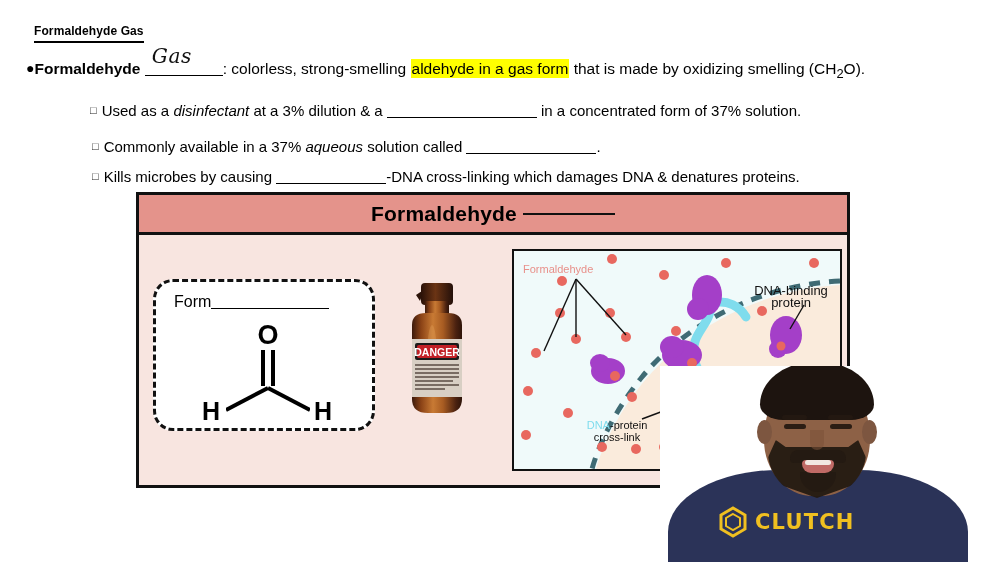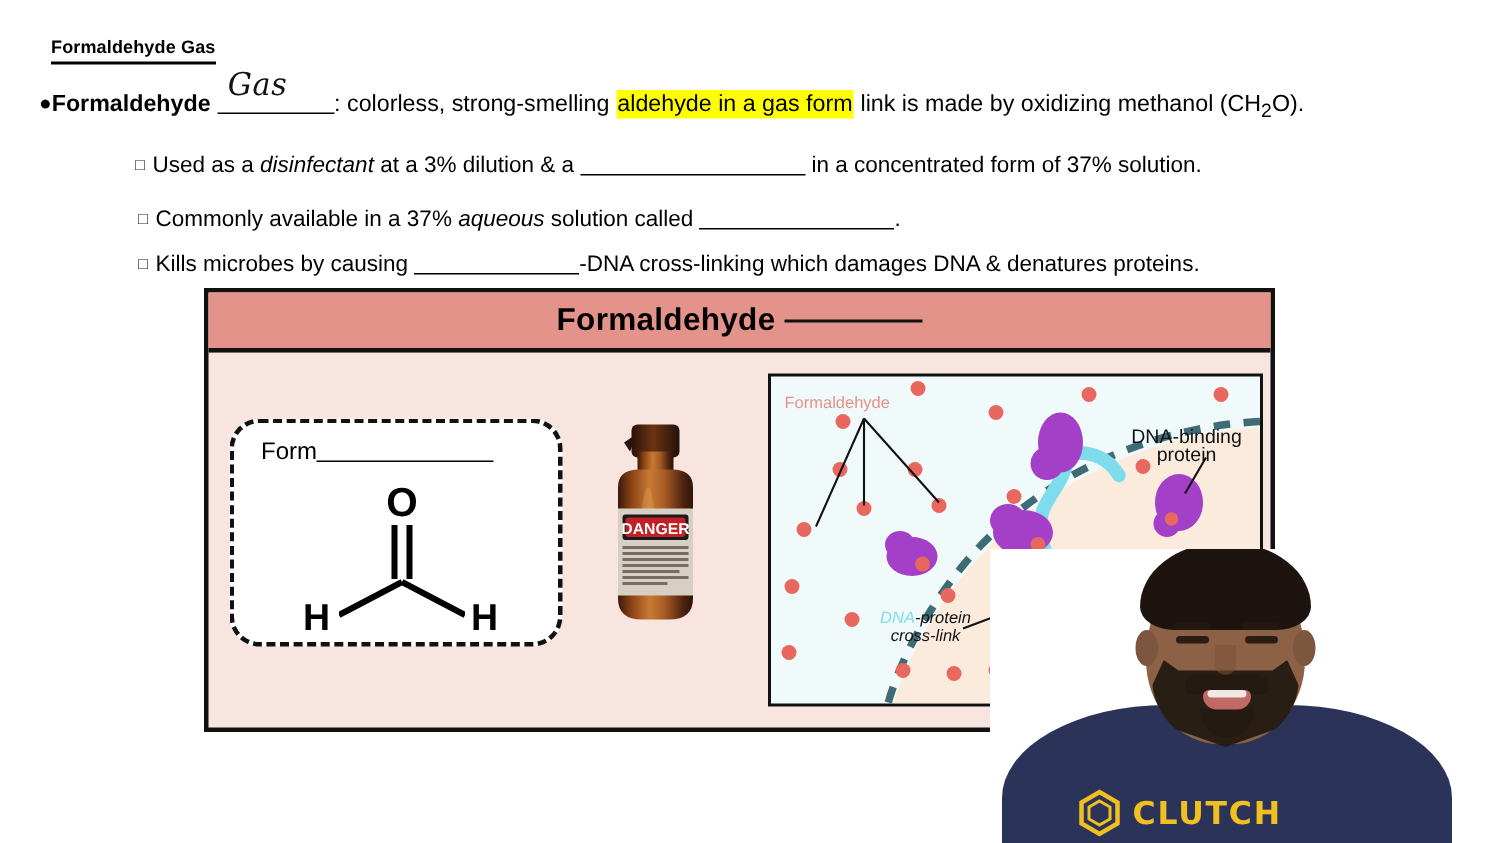--- a/index.html
+++ b/index.html
@@ -65,21 +65,21 @@
   .bottle-wrap{position:absolute;left:255px;top:38px;width:116px;height:168px;}
 
   
   .cell-panel{
     position:absolute;left:373px;top:14px;width:330px;height:222px;
     background:#f0fafa;border:2.5px solid #111;box-sizing:border-box;overflow:hidden;
   }
   .cell-lbl{position:absolute;font-size:13px;line-height:12px;}
   .lbl-form{left:9px;top:12px;color:#e8908a;font-size:11px;}
   .lbl-dnab{left:234px;top:34px;color:#111;text-align:center;width:86px;}
-  .lbl-xlink{left:55px;top:155px;color:#111;text-align:center;width:96px;font-size:11px;font-style:italic;}
+  .lbl-xlink{left:55px;top:168px;color:#111;text-align:center;width:96px;font-size:11px;}
   .cy{color:#7fdced;}
 
   
   .cam{position:absolute;left:660px;top:366px;width:340px;height:196px;overflow:hidden;}
   .cam-bg{position:absolute;inset:0;background:#ffffff;}
   .shirt{
     position:absolute;left:8px;top:104px;width:300px;height:120px;
     background:#2b3358;border-radius:110px 110px 0 0 / 62px 62px 0 0;
   }
   .neck{
@@ -104,36 +104,36 @@
   .mustache{position:absolute;left:130px;top:84px;width:56px;height:13px;background:#241a12;border-radius:8px 8px 4px 4px;}
   .mouth{position:absolute;left:142px;top:94px;width:32px;height:13px;background:#c06a66;border-radius:4px 4px 9px 9px;}
   .teeth{position:absolute;left:145px;top:94px;width:26px;height:5px;background:#f2e8e2;border-radius:3px;}
   .beard{
     position:absolute;left:108px;top:74px;width:98px;height:58px;
     background:#241a12;border-radius:10px 10px 48px 48px/6px 6px 46px 46px;
     clip-path:polygon(0 30%,8% 0,18% 12%,82% 12%,92% 0,100% 30%,100% 70%,50% 100%,0 70%);
     opacity:.95;
   }
   .chin-patch{position:absolute;left:140px;top:106px;width:36px;height:20px;background:#241a12;border-radius:0 0 18px 18px;}
-  .logo{position:absolute;left:58px;top:160px;display:flex;align-items:center;gap:7px;}
+  .logo{position:absolute;left:58px;top:140px;display:flex;align-items:center;gap:7px;}
   .logo-txt{font-size:21px;font-weight:bold;color:#f0c020;letter-spacing:1.2px;font-family:"DejaVu Sans",sans-serif;}
 </style>
 </head>
 <body>
 
 <div class="page">
 
   <div class="title">Formaldehyde Gas</div>
 
   <div class="bullet1">
     <span class="dot bold">●</span><span class="bold">Formaldehyde</span>
     <span class="hand-wrap">
       <span class="hand">Gas</span>
       <span class="hand-line"></span>
-    </span><span>: colorless, strong-smelling </span><span class="hl">aldehyde in a gas form</span><span> link is made by oxidizing methanol (CH</span><sub>2</sub><span>O).</span>
+    </span><span>: colorless, strong-smelling </span><span class="hl">aldehyde in a gas form</span><span> that is made by oxidizing smelling (CH</span><sub>2</sub><span>O).</span>
   </div>
 
   <div class="sub" style="left:90px;top:100px;">
     <span class="sq">□</span><span>Used as a </span><em>disinfectant</em><span> at a 3% dilution &amp; a </span><span class="blank b-long"></span><span> in a concentrated form of 37% solution.</span>
   </div>
 
   <div class="sub" style="left:92px;top:136px;">
     <span class="sq">□</span><span>Commonly available in a 37% </span><em>aqueous</em><span> solution called </span><span class="blank b-mid"></span><span>.</span>
   </div>
 

